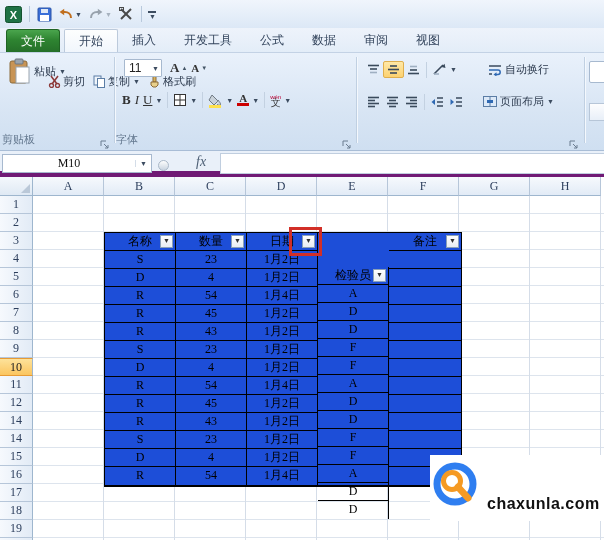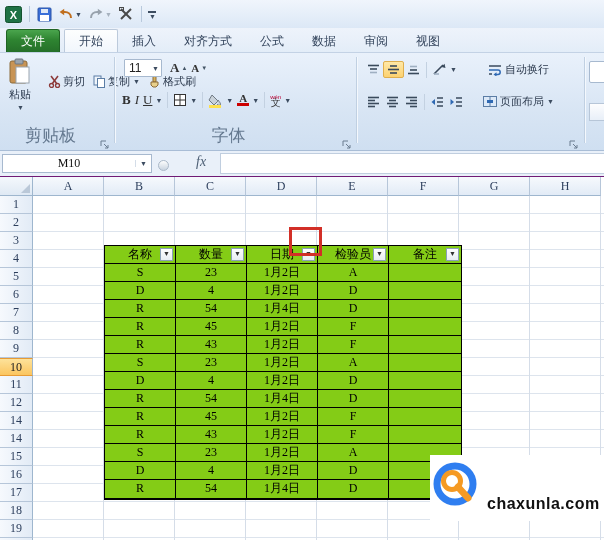--- a/index.html
+++ b/index.html
@@ -11,47 +11,47 @@
        background:linear-gradient(#f0f5fc,#dce8f6);display:flex;align-items:center;gap:4px;padding-left:4px;box-sizing:border-box;}
   .qsep{width:1px;height:16px;background:#b9c9dc;margin:0 2px;}
   .qbtn{display:flex;align-items:center;border:none;background:transparent;padding:1px;cursor:pointer;}
   .dd{font-size:7px;color:#3c4c60;margin-left:1px;}
   .dd.dis{color:#a7b2bf;}
   .qat-more{display:flex;flex-direction:column;align-items:center;line-height:4px;padding-top:2px;}
   .qat-more .bar{width:8px;height:2px;background:#3c4c60;margin-bottom:2px;}
 
   
   .tabs{position:absolute;left:0;top:28px;width:604px;height:24px;background:linear-gradient(#eef3fb,#e3edf8);display:flex;align-items:flex-end;padding-left:6px;box-sizing:border-box;}
-  .tabhost{display:flex;align-items:flex-end;height:100%;}
+  .tabhost{display:flex;align-items:center;height:100%;}
   .tab{height:22px;line-height:22px;padding:0 14px;font-size:12px;color:#33445c;cursor:pointer;white-space:nowrap;}
   .tab.file{background:linear-gradient(#4aa54d,#2e8431 45%,#257029);color:#fff;border-radius:3px 3px 0 0;border:1px solid #1f6323;border-bottom:none;margin-right:4px;}
   .tabhost .tab[data-index="0"]{background:linear-gradient(#fdfefe,#f1f6fc);border:1px solid #bccadb;border-bottom:none;border-radius:2px 2px 0 0;position:relative;z-index:3;}
 
   
   .ribbon{position:absolute;left:0;top:52px;width:604px;height:99px;background:linear-gradient(#e9f1fb,#d8e5f4 60%,#cfdff1);border-top:1px solid #c3d2e5;border-bottom:1px solid #a9bdd6;box-sizing:border-box;}
   .group{position:absolute;top:0;height:96px;}
   .gsep{position:absolute;top:4px;height:86px;width:1px;background:#c0d0e2;border-right:1px solid #f4f8fd;}
-  .glabel{position:absolute;bottom:2px;left:0;right:14px;text-align:center;font-size:17px;color:#64788f;white-space:nowrap;}
+  .glabel{position:absolute;bottom:2px;left:0;right:14px;font-size:11px;color:#64788f;white-space:nowrap;}
   .launcher{position:absolute;bottom:3px;right:3px;width:10px;height:10px;cursor:pointer;}
   .rbtn{display:inline-flex;align-items:center;gap:2px;border:none;background:transparent;font-size:11px;color:#2c3a4e;padding:1px 2px;cursor:pointer;white-space:nowrap;}
   .icx{display:inline-block;vertical-align:middle;}
   .combo{background:#fff;border:1px solid #a7b9cf;height:18px;display:inline-flex;align-items:center;justify-content:space-between;font-size:12px;color:#222;padding:0 2px 0 4px;box-sizing:border-box;border-radius:1px;cursor:pointer;}
   .combo .dd{margin-left:4px;}
   .minisep{width:1px;height:16px;background:#c3d1e1;margin:0 3px;display:inline-block;vertical-align:middle;}
   .hl{background:linear-gradient(#ffe8a6,#fcd271);border:1px solid #dfaf4e;border-radius:2px;}
   .bi{font-family:"Liberation Serif",serif;font-size:13px;color:#333;font-weight:bold;}
   .ital{font-style:italic;font-weight:normal;}
   .und{text-decoration:underline;font-weight:normal;}
   .phon{display:inline-flex;flex-direction:column;align-items:center;line-height:6px;}
   .phon .t{font-size:6px;color:#b03;} .phon .b{font-size:10px;color:#333;}
   .partialbox{position:absolute;left:589px;top:8px;width:20px;height:20px;background:#fff;border:1px solid #a7b9cf;border-radius:2px 0 0 2px;}
   .partialbox2{position:absolute;left:589px;top:50px;width:16px;height:16px;background:linear-gradient(#fdfdfe,#e8eff8);border:1px solid #b7c6d8;}
 
   
-  .fbar{position:absolute;left:0;top:151px;width:604px;height:26px;background:#e9f0f9;border-bottom:1px solid #701a75;box-sizing:border-box;}
+  .fbar{position:absolute;left:0;top:151px;width:604px;height:26px;background:#e9f0f9;border-bottom:6px solid #701a75;box-sizing:border-box;}
   .namebox{position:absolute;left:2px;top:3px;width:150px;height:19px;background:#fff;border:1px solid #a7b9cf;box-sizing:border-box;display:flex;align-items:center;}
   .namebox .val{flex:1;text-align:center;font-size:12px;font-family:"Liberation Serif",serif;color:#111;}
   .namebox .ddz{width:15px;text-align:center;border-left:1px solid #d4dde8;font-size:7px;color:#3c4c60;cursor:pointer;}
   .knob{position:absolute;left:158px;top:9px;width:9px;height:9px;border-radius:50%;background:linear-gradient(#fdfdfd,#c9d4e0);border:1px solid #aab8c8;}
   .fx{position:absolute;left:196px;top:3px;font-family:"Liberation Serif",serif;font-style:italic;font-size:14px;color:#4e6076;cursor:pointer;}
   .ffield{position:absolute;left:220px;top:2px;right:0;height:21px;background:#fff;border:1px solid #c0cedf;border-right:none;box-sizing:border-box;font-size:12px;}
 
   
   .sheet{position:absolute;left:0;top:177px;width:604px;height:363px;background:#fff;overflow:hidden;}
   .corner{position:absolute;left:0;top:0;width:33px;height:19px;background:linear-gradient(#f4f8fc,#dfe9f4);border-right:1px solid #9eb6ce;border-bottom:1px solid #9eb6ce;box-sizing:border-box;}
@@ -60,26 +60,26 @@
   .ch{width:71px;height:19px;line-height:18px;text-align:center;font-size:12px;font-family:"Liberation Serif",serif;color:#2c3e5c;
       background:linear-gradient(#f6f9fd,#e2ebf6);border-right:1px solid #b6c6d9;border-bottom:1px solid #9eb6ce;box-sizing:border-box;cursor:pointer;}
   .rowheads{position:absolute;left:0;top:19px;width:33px;}
   .rh{width:33px;height:18px;line-height:17px;text-align:center;font-size:12px;font-family:"Liberation Serif",serif;color:#2c3e5c;
       background:linear-gradient(90deg,#f6f9fd,#e2ebf6);border-bottom:1px solid #b6c6d9;border-right:1px solid #9eb6ce;box-sizing:border-box;cursor:pointer;}
   .rh[data-index="9"]{background:linear-gradient(#fde29a,#fbc55f);border-top:1px solid #e79b35;border-bottom:1px solid #e79b35;color:#222;}
   .gridbody{position:absolute;left:33px;top:19px;right:0;bottom:0;
       background-image:repeating-linear-gradient(to right,transparent 0 70px,#d5dde8 70px 71px),
                        repeating-linear-gradient(to bottom,transparent 0 17px,#dde4ed 17px 18px);}
   
-  .xtable{position:absolute;left:104px;top:68px;width:356px;border:1px solid #000;border-bottom-width:2px;background:#84cc16;box-sizing:content-box;}
+  .xtable{position:absolute;left:104px;top:55px;width:356px;border:1px solid #000;border-bottom-width:2px;background:#1d4ed8;box-sizing:content-box;}
   .trow{display:flex;height:18px;}
   .tc{height:18px;line-height:17px;box-sizing:border-box;border-right:1px solid #000;border-bottom:1px solid #000;
       text-align:center;font-size:12px;font-family:"Liberation Serif",serif;color:#000;position:relative;}
   .tc:nth-child(1){width:71px;} .tc:nth-child(2){width:71px;} .tc:nth-child(3){width:71px;}
-  .tc:nth-child(4){width:71px;} .tc:nth-child(5){width:72px;border-right:none;}
+  .tc:nth-child(4){width:71px;margin-top:34px;} .tc:nth-child(5){width:72px;border-right:none;}
   .trow:last-child .tc{border-bottom:none;}
   .filterbtn{position:absolute;right:2px;top:2px;width:13px;height:13px;background:linear-gradient(#fefefe,#e8edf3);
       border:1px solid #8aa0b8;font-size:7px;line-height:11px;color:#333;text-align:center;cursor:pointer;box-sizing:border-box;}
   .redbox{position:absolute;left:289px;top:50px;width:33px;height:29px;border:3px solid #d22f27;box-sizing:border-box;z-index:9;pointer-events:none;}
 
   
   .wm{position:absolute;left:430px;top:278px;width:174px;height:66px;background:#fff;z-index:8;}
   .wm-logo{position:absolute;left:2px;top:6px;}
   .wm-cn{position:absolute;left:50px;top:-2px;font-size:36px;font-weight:bold;color:#111;font-family:"Liberation Serif",serif;letter-spacing:1px;white-space:nowrap;}
   .wm-en{position:absolute;left:57px;top:40px;font-size:16px;font-weight:bold;color:#111;letter-spacing:0.5px;}
@@ -131,33 +131,33 @@
         <span class="dd">▼</span>
       </span>
   </div>
 
   <div class="tabs">
     <div class="tab file">文件</div>
     <div class="tabhost">
 
     <div class="tab" data-index="0">开始</div>
         <div class="tab" data-index="1">插入</div>
-        <div class="tab" data-index="2">对齐方式</div>
+        <div class="tab" data-index="2">开发工具</div>
         <div class="tab" data-index="3">公式</div>
         <div class="tab" data-index="4">数据</div>
         <div class="tab" data-index="5">审阅</div>
         <div class="tab" data-index="6">视图</div>
       </div>
   </div>
 
   <div class="ribbon">
 
     <div class="group" style="left:2px;width:111px;">
       <div style="position:absolute;left:4px;top:4px;width:38px;text-align:center;">
-        <button class="rbtn" style="flex-direction:column;display:flex;align-items:center;">
+        <button class="rbtn" style="display:flex;align-items:center;">
           <svg class="icx" width="24" height="27">
               <rect x="2" y="3" width="17" height="22" rx="2" fill="#c89455" stroke="#8a6a3a"></rect>
               <rect x="7" y="1" width="8" height="5" rx="1" fill="#9aa4ae" stroke="#6e7780"></rect>
               <rect x="8" y="9" width="13" height="16" fill="#fff" stroke="#9aa4ae"></rect>
             </svg>
           <span>粘贴</span>
           <span class="dd">▼</span>
         </button>
       </div>
       <div style="position:absolute;left:44px;top:20px;display:flex;flex-direction:row;gap:4px;">

